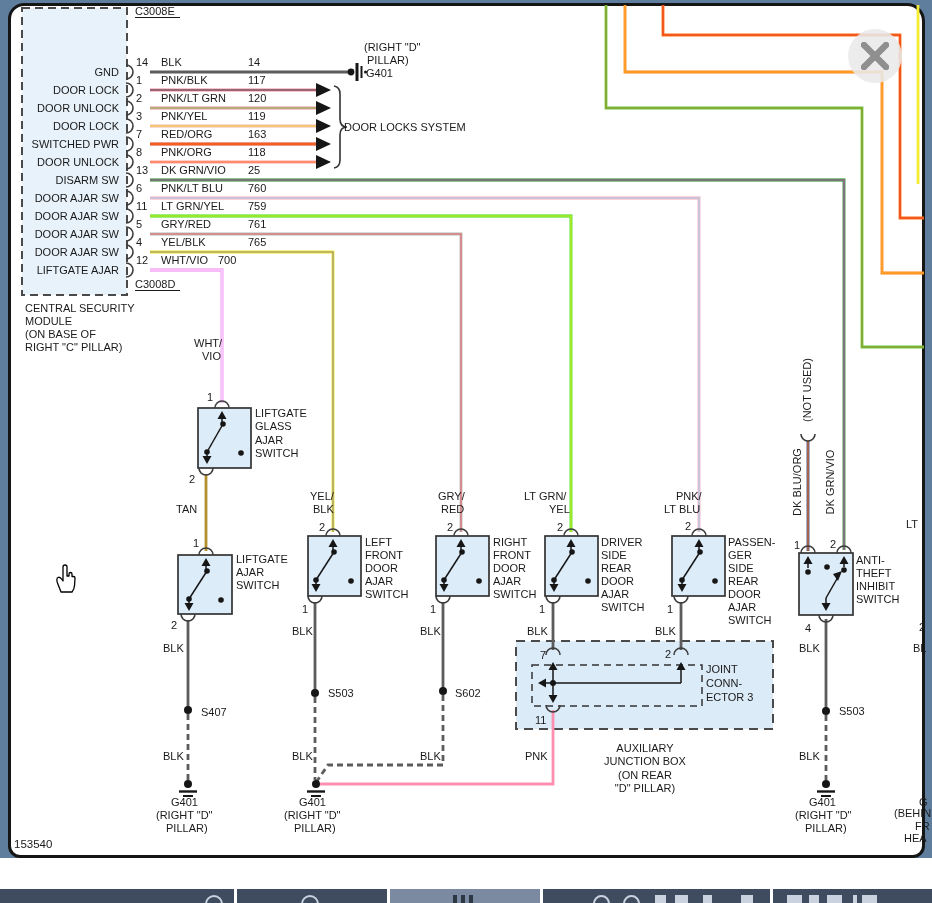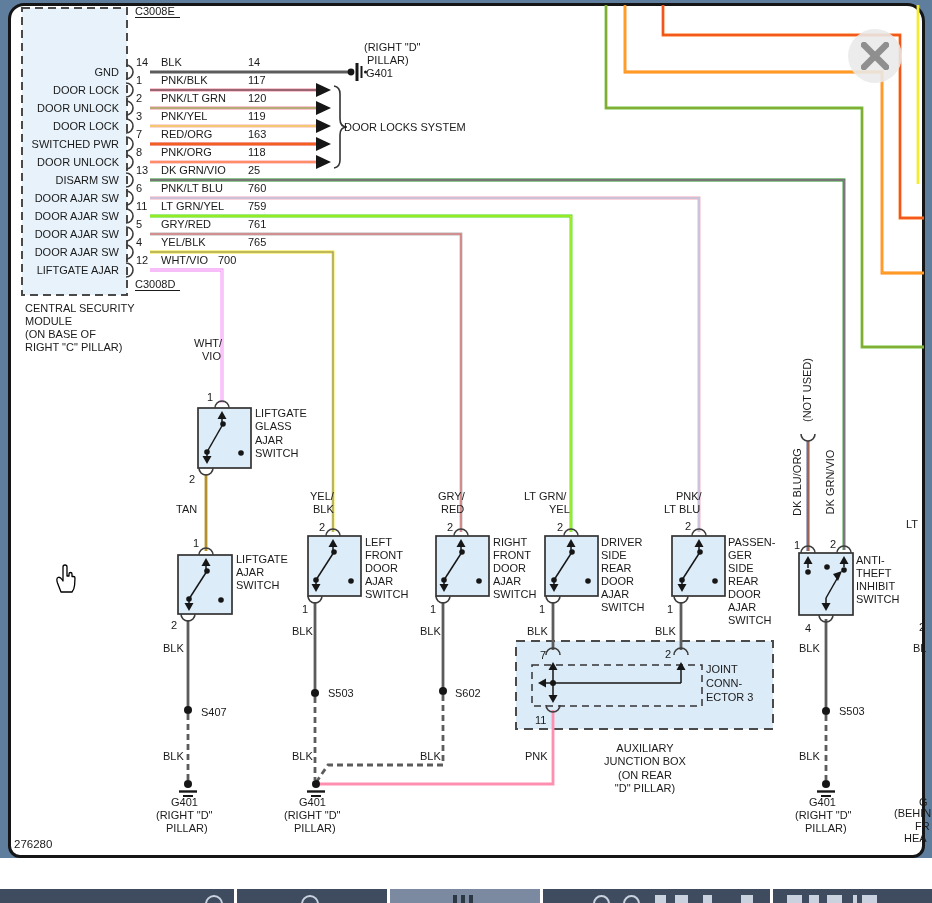--- a/index.html
+++ b/index.html
@@ -364,21 +364,21 @@
       <text x="805" y="832" font-size="11" fill="#1a1a1a">PILLAR)</text>
       <text x="906" y="528" font-size="11" fill="#1a1a1a">LT</text>
       <text x="919" y="631" font-size="11" fill="#1a1a1a">2</text>
       <text x="913" y="652" font-size="11" fill="#1a1a1a">BL</text>
       <text x="919" y="806" font-size="11" fill="#1a1a1a">G</text>
       <text x="894" y="817" font-size="11" fill="#1a1a1a">(BEHIN</text>
       <text x="915" y="830" font-size="11" fill="#1a1a1a">FR</text>
       <text x="904" y="842" font-size="11" fill="#1a1a1a">HEA</text>
     </svg>
 
-  <div class="footer-num">276280</div>
+  <div class="footer-num">153540</div>
 
   <div class="close-btn">
     <svg width="28" height="28" viewBox="0 0 28 28">
       <line x1="3" y1="3" x2="25" y2="25" stroke="#8f8f8f" stroke-width="6.5" stroke-linecap="round"></line>
       <line x1="25" y1="3" x2="3" y2="25" stroke="#8f8f8f" stroke-width="6.5" stroke-linecap="round"></line>
     </svg>
   </div>
 
   <div class="cursor">
     <svg width="30" height="36" viewBox="0 0 30 36">

